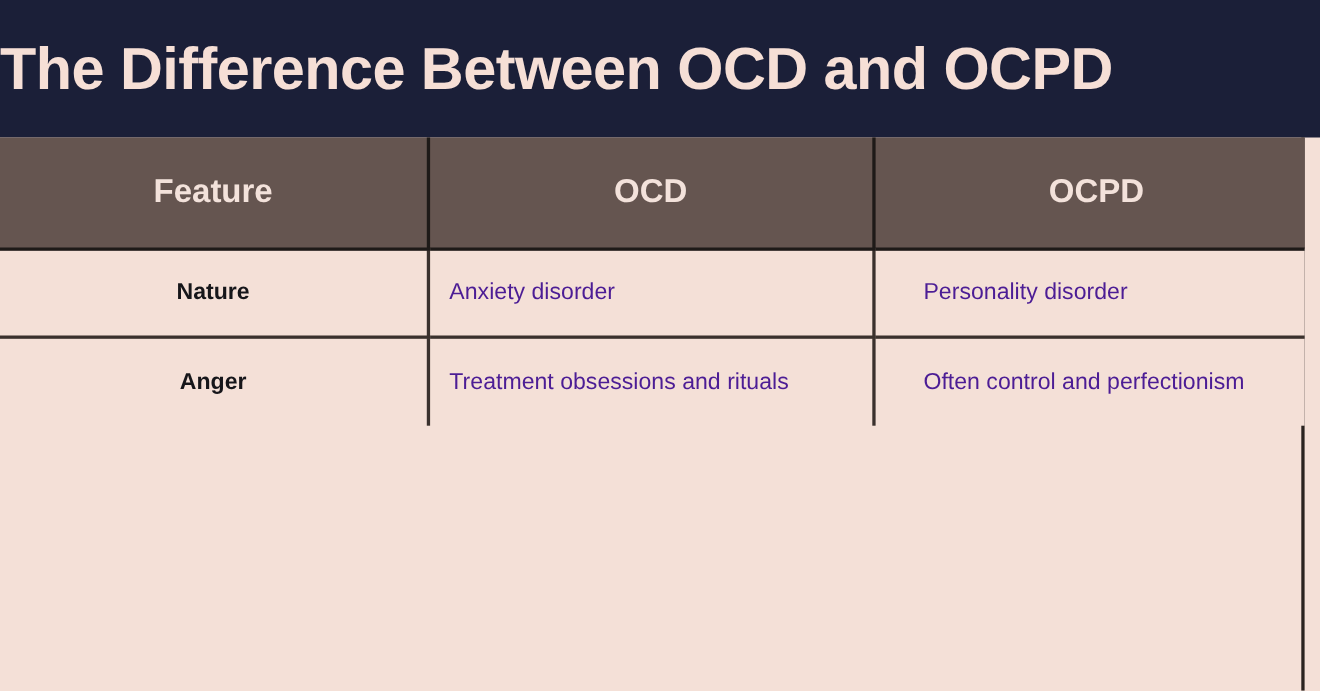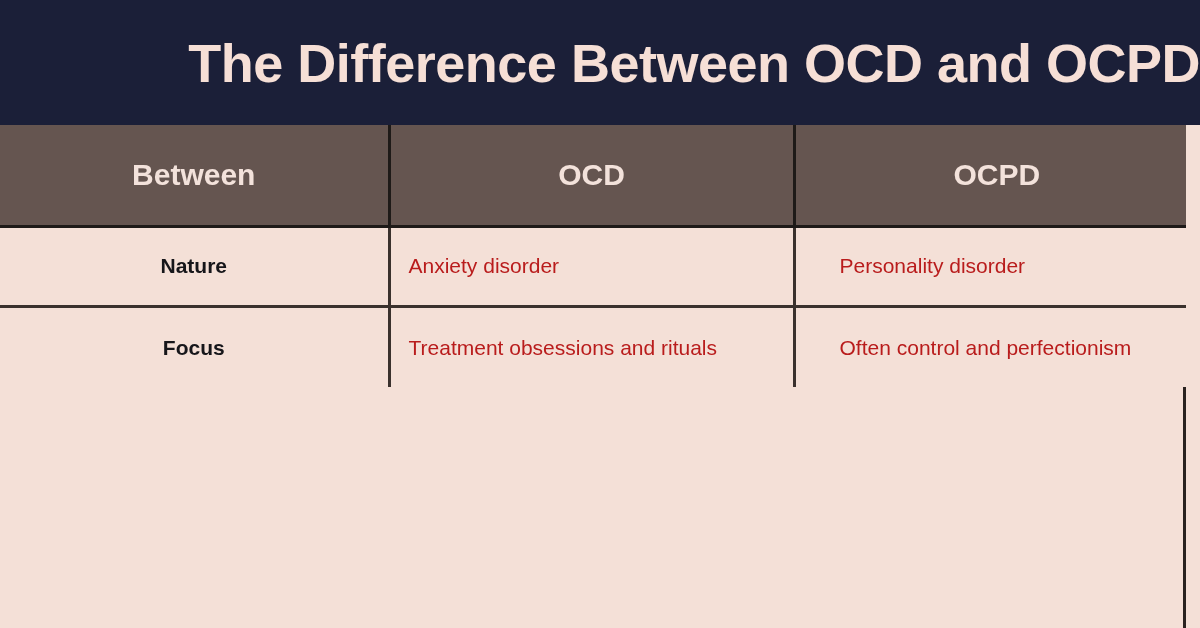--- a/index.html
+++ b/index.html
@@ -9,21 +9,21 @@
     background:#F4E0D7;
     overflow:hidden;
   }
   .page { position:relative; width:1200px; height:628px; }
 
   
   .title-banner {
     position:absolute; left:0; top:0;
     width:1200px; height:125px;
     background:#1B1F38;
-    display:flex; align-items:center; justify-content:flex-end;
+    display:flex; align-items:center; justify-content:flex-start;
   }
   .title-text {
     color:#F6DFD6;
     font-size:54px;
     font-weight:800;
     letter-spacing:-0.5px;
     line-height:1;
     white-space:nowrap;
   }
 
@@ -66,21 +66,21 @@
   tbody tr:last-child td { border-bottom:none; }
 
   td.feature-cell {
     text-align:center;
     color:#16161A;
     font-size:21px;
     font-weight:700;
   }
   td.value-cell {
     text-align:left;
-    color:#b91c1c;
+    color:#4c1d95;
     font-size:21px;
     font-weight:400;
     padding-left:18px;
   }
 </style>
 </head>
 <body>
 
 <div class="page">
 
@@ -90,33 +90,33 @@
 
   <div class="table-wrap">
     <table class="cmp">
       <colgroup>
         <col class="c1">
           <col class="c2">
           <col class="c3">
       </colgroup>
       <thead>
         <tr>
-          <th>Between</th>
+          <th>Feature</th>
           <th>OCD</th>
           <th>OCPD</th>
         </tr>
       </thead>
       <tbody>
         <tr>
           <td class="feature-cell">Nature</td>
           <td class="value-cell">Anxiety disorder</td>
           <td class="value-cell">Personality disorder</td>
         </tr>
         <tr>
-          <td class="feature-cell">Focus</td>
+          <td class="feature-cell">Anger</td>
           <td class="value-cell">Treatment obsessions and rituals</td>
           <td class="value-cell">Often control and perfectionism</td>
         </tr>
       </tbody>
     </table>
   </div>
 
 </div>
 
 </body></html>

